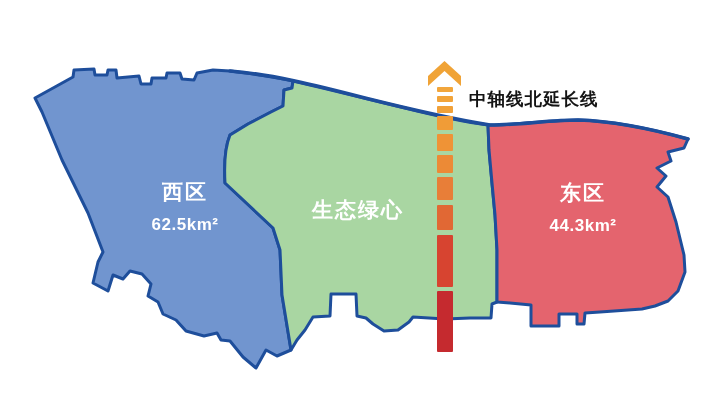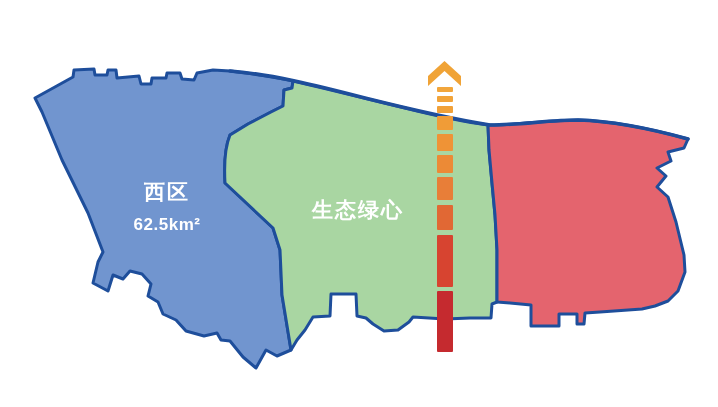--- a/index.html
+++ b/index.html
@@ -80,23 +80,28 @@
         <rect x="437" y="155" width="16" height="18" rx="1" fill="#EC8A36"></rect>
         <rect x="437" y="177" width="16" height="23" rx="1" fill="#E87E38"></rect>
         <rect x="437" y="205" width="16" height="25" rx="1" fill="#E16834"></rect>
         <rect x="437" y="235" width="16" height="52" rx="1" fill="#D74430"></rect>
         <rect x="437" y="291" width="16" height="61" rx="1" fill="#C52A2F"></rect>
       </g>
 
     <path d="M 428,76 L 444.5,61 L 461,76 L 461,86 L 444.5,71 L 428,86 Z" fill="#F0A336"></path>
   </svg>
 
-  <div class="region-label" style="left:167px; top:209px;text-align:center;">
+  <div class="region-label" style="left:185px; top:209px;text-align:center;">
     <div class="region-name">西区</div>
     <div class="region-area">62.5km²</div>
   </div>
 
   <div class="region-label" style="left:358px; top:210px;">
     <div class="region-name">生态绿心</div>
   </div>
 
+  <div class="region-label" style="left:583px; top:210px;">
+    <div class="region-name">东区</div>
+    <div class="region-area">44.3km²</div>
+  </div>
 
+  <div class="axis-label">中轴线北延长线</div>
 </div>
 
 </body></html>

